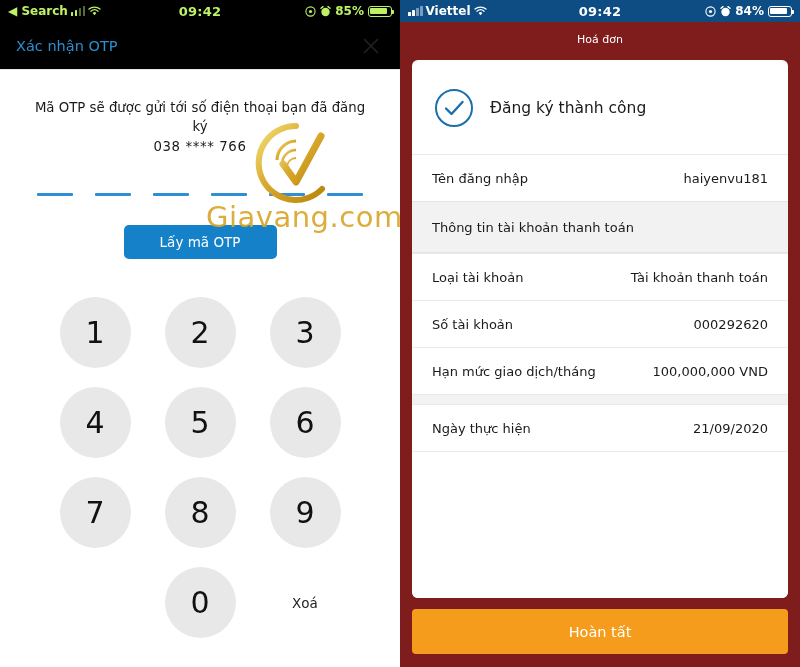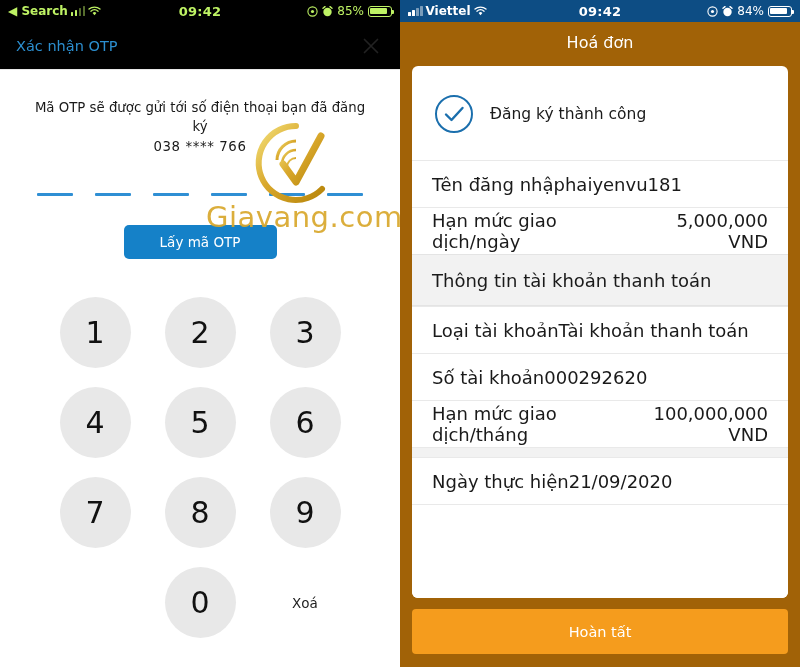--- a/index.html
+++ b/index.html
@@ -36,21 +36,21 @@
   .wifi svg { display: block; }
   .battery {
     width: 24px; height: 11px; border: 1.3px solid currentColor;
     border-radius: 3px; position: relative; padding: 1.3px;
   }
   .battery::after {
     content: ""; position: absolute; right: -3.2px; top: 3px;
     width: 2px; height: 4px; background: currentColor; border-radius: 0 1px 1px 0;
   }
   .battery em { display: block; height: 100%; background: currentColor; border-radius: 1px; }
-  .pct { font-size: 12px; font-weight: normal; }
+  .pct { font-size: 12px; font-weight: bold; }
   .mini-ico { width: 11px; height: 11px; }
 
   
   .pane-left {
     width: 400px; height: 667px; background: #ffffff;
     display: flex; flex-direction: column; position: relative;
   }
   .pane-left .statusbar { background: #000000; color: #bef264; }
 
   .l-header {
@@ -107,43 +107,43 @@
   }
   .wm-text {
     font-size: 29px; letter-spacing: .5px; color: #d9a82c;
     font-family: "DejaVu Sans", "Liberation Sans", sans-serif;
     text-align: center; margin-top: -6px; opacity: .92;
   }
   .wm-mark { display: block; margin: 0 auto; }
 
   
   .pane-right {
-    width: 400px; height: 667px; background: #a16207;
+    width: 400px; height: 667px; background: #7f1d1d;
     display: flex; flex-direction: column; position: relative;
   }
   .pane-right .statusbar { background: #0d4d84; color: #ffffff; }
   .r-title {
-    text-align: center; color: #fff; font-size: 16px;
+    text-align: center; color: #fff; font-size: 11px;
     padding: 11px 0 14px; flex: 0 0 auto;
   }
   .card {
     margin: 0 12px; background: #fff; border-radius: 6px;
     flex: 1 1 auto; overflow: hidden; display: flex; flex-direction: column;
   }
   .card-head {
     display: flex; align-items: center; gap: 16px;
     padding: 28px 22px 26px;
   }
   .check-circle { width: 40px; height: 40px; flex: 0 0 auto; }
   .card-head-text { font-size: 15.5px; color: #1a1a1a; }
 
   .row {
-    display: flex; align-items: center; 
+    display: flex; align-items: center; justify-content: space-between;
     padding: 0 20px; height: 47px; border-top: 1px solid #e9e9e9;
-    font-size: 18px;
+    font-size: 13px;
   }
   .row .lbl { color: #1a1a1a; }
   .row .val { color: #1a1a1a; text-align: right; }
   .row.section {
     background: #f2f2f2; border-top: 1px solid #e4e4e4;
     border-bottom: 1px solid #e4e4e4; height: 52px;
   }
   .gap-band { height: 10px; background: #f2f2f2; border-top: 1px solid #e9e9e9; }
   .card-filler { flex: 1 1 auto; border-top: 1px solid #e9e9e9; background: #fff; }
 
@@ -330,24 +330,20 @@
           <circle cx="20" cy="20" r="18" fill="none" stroke="#1b6fad" stroke-width="2"></circle>
           <path d="M12 20.5 17.5 26 28.5 14" fill="none" stroke="#1b6fad" stroke-width="2.4" stroke-linecap="round" stroke-linejoin="round"></path>
         </svg>
         <div class="card-head-text">Đăng ký thành công</div>
       </div>
       <div id="rows">
           <div class="row">
             <div class="lbl">Tên đăng nhập</div>
             <div class="val">haiyenvu181</div>
           </div>
-          <div class="row">
-            <div class="lbl">Hạn mức giao dịch/ngày</div>
-            <div class="val">5,000,000 VND</div>
-          </div>
           <div class="row section">
             <div class="lbl">Thông tin tài khoản thanh toán</div>
           </div>
           <div class="row">
             <div class="lbl">Loại tài khoản</div>
             <div class="val">Tài khoản thanh toán</div>
           </div>
           <div class="row">
             <div class="lbl">Số tài khoản</div>
             <div class="val">000292620</div>

